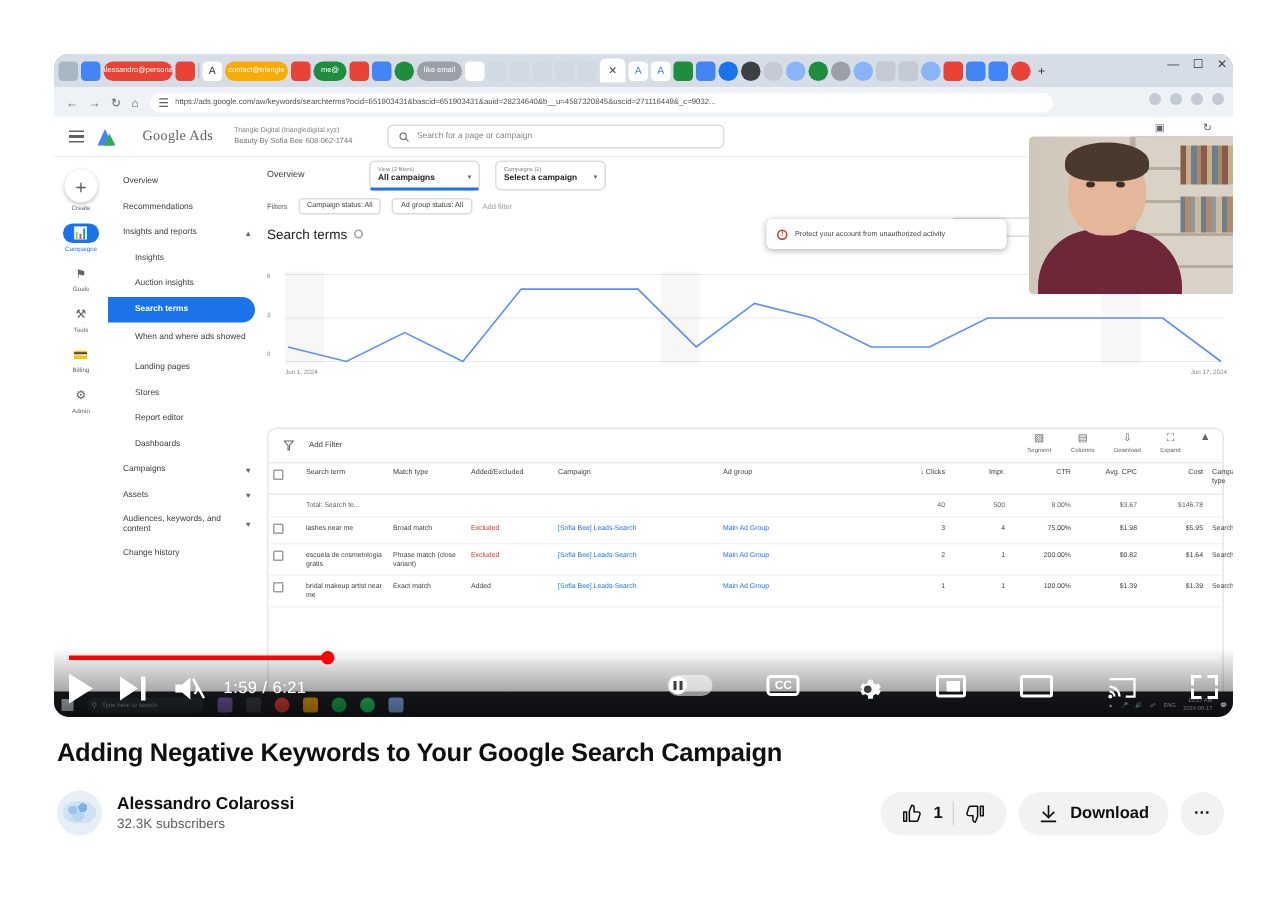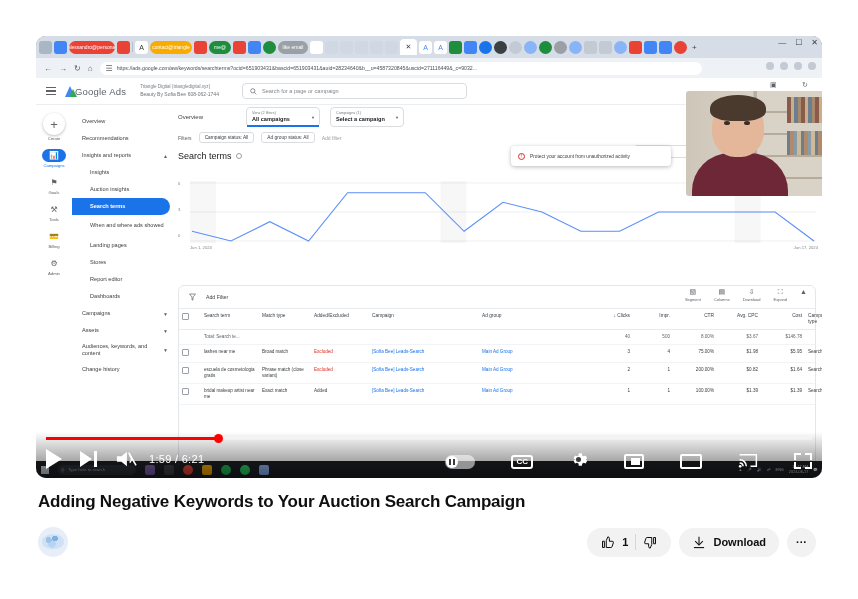--- a/index.html
+++ b/index.html
@@ -67,21 +67,21 @@
   
   .ads-app { position:absolute; left:0; top:42px; width:786px; height:400px; background:#fff; }
 
   .ads-top {
     position:absolute; left:0; top:0; width:786px; height:27px;
     background:#fff; display:flex; align-items:center; gap:9px; padding-left:10px;
     border-bottom: 1px solid #eceff1;
   }
   .hamburger { display:flex; flex-direction:column; gap:2px; }
   .hamburger i { width:10px; height:1.4px; background:#5f6368; display:block; }
-  .gads-logo { display:flex; align-items:flex-start; gap:0; }
+  .gads-logo { display:flex; align-items:flex-start; gap:20px;font-family:Liberation Serif, serif; }
   .gads-tri { width:0;height:0;border-left:5px solid transparent;border-right:5px solid transparent;border-bottom:11px solid #4285f4; position:relative; }
   .gads-tri:after { content:''; position:absolute; left:-1px; top:3px; width:0;height:0;border-left:4px solid transparent;border-right:4px solid transparent;border-bottom:8px solid #34a853; }
   .gads-word { font-size:9.5px; color:#5f6368; letter-spacing:.2px; }
   .acct { display:flex; flex-direction:column; line-height:1.15; margin-left:5px; }
   .acct-top { font-size:4.6px; color:#7a8084; }
   .acct-main { font-size:6.4px; color:#202124; font-weight:bold; }
   .acct-main span { font-weight:normal; font-size:5px; color:#70757a; }
   .ads-search {
     margin-left: 14px; width: 225px; height:16px; border:1px solid #dadce0;
     border-radius: 4px; display:flex; align-items:center; gap:5px; padding-left:7px;
@@ -238,21 +238,21 @@
   .progress { position:absolute; left:10px; top:5px; width:766px; height:3px; background:rgba(255,255,255,.35); }
   .progress-done { position:absolute; left:0; top:0; height:3px; background:#f00; }
   .scrub { position:absolute; top:-3px; width:9px;height:9px;border-radius:50%;background:#f00; }
   .ctl-row { position:absolute; left:0; top:12px; width:786px; height:30px; display:flex; align-items:center; padding: 0 10px; }
   .ctl { color:#fff; display:flex; align-items:center; justify-content:center; }
   .play-tri { width:0;height:0;border-left:16px solid #fff;border-top:10px solid transparent;border-bottom:10px solid transparent; }
   .next-ico { display:flex; align-items:center; gap:2px; }
   .next-tri { width:0;height:0;border-left:12px solid #fff;border-top:8px solid transparent;border-bottom:8px solid transparent; }
   .next-bar { width:3px;height:16px;background:#fff; }
   .timetext { color:#fff; font-size:11px; margin-left:12px; letter-spacing:.3px; }
-  .ctl-right { margin-left:auto; display:flex; align-items:flex-end; gap:36px; }
+  .ctl-right { margin-left:auto; display:flex; align-items:flex-start; gap:36px; }
   .toggle-pill { width:30px;height:14px;border-radius:8px;background:rgba(255,255,255,.55); position:relative; }
   .toggle-knob { position:absolute; left:1px; top:1px; width:12px;height:12px;border-radius:50%;background:#fff;
      display:flex;align-items:center;justify-content:center; }
   .pause-bars { display:flex; gap:2px; }
   .pause-bars i { width:2px;height:6px;background:#3c3c3c;display:block; }
   .cc-box { border:2px solid #fff; border-radius:3px; padding:1px 3px; font-size:8px; color:#fff; font-weight:bold; line-height:1; }
   .mini-box { width:20px;height:15px;border:2px solid #fff;border-radius:2px; position:relative; }
   .mini-box:after{content:'';position:absolute;right:2px;bottom:2px;width:9px;height:7px;background:#fff;}
   .theater-box { width:22px;height:15px;border:2px solid #fff;border-radius:2px; }
   .fs-box { width:18px;height:16px; position:relative; }
@@ -758,26 +758,30 @@
                 <i></i>
                 <i></i>
               </span>
           </span>
         </div>
       </div>
 
     </div>
   </div>
 
-  <div class="vtitle">Adding Negative Keywords to Your Auction Search Campaign</div>
+  <div class="vtitle">Adding Negative Keywords to Your Google Search Campaign</div>
 
   <div class="metarow">
     <span class="avatar">
         <span class="brain"></span>
       </span>
+    <span class="chinfo">
+      <span class="chname">Alessandro Colarossi</span>
+      <span class="chsubs">32.3K subscribers</span>
+    </span>
 
     <span class="actions">
       <span class="pill">
         <svg width="15" height="15" viewBox="0 0 24 24">
             <path d="M7 10v10H4V10h3zm3 10h7.4a2 2 0 001.9-1.4l2-6A2 2 0 0019.4 10H15V5.5A2.5 2.5 0 0012.5 3L10 9v11z" fill="none" stroke="#0f0f0f" stroke-width="1.6" stroke-linejoin="round"></path>
           </svg>
         <span>1</span>
         <span class="divider-v"></span>
         <svg width="15" height="15" viewBox="0 0 24 24">
             <path d="M17 14V4h3v10h-3zm-3-10H6.6a2 2 0 00-1.9 1.4l-2 6A2 2 0 004.6 14H9v4.5A2.5 2.5 0 0011.5 21L14 15V4z" fill="none" stroke="#0f0f0f" stroke-width="1.6" stroke-linejoin="round"></path>

